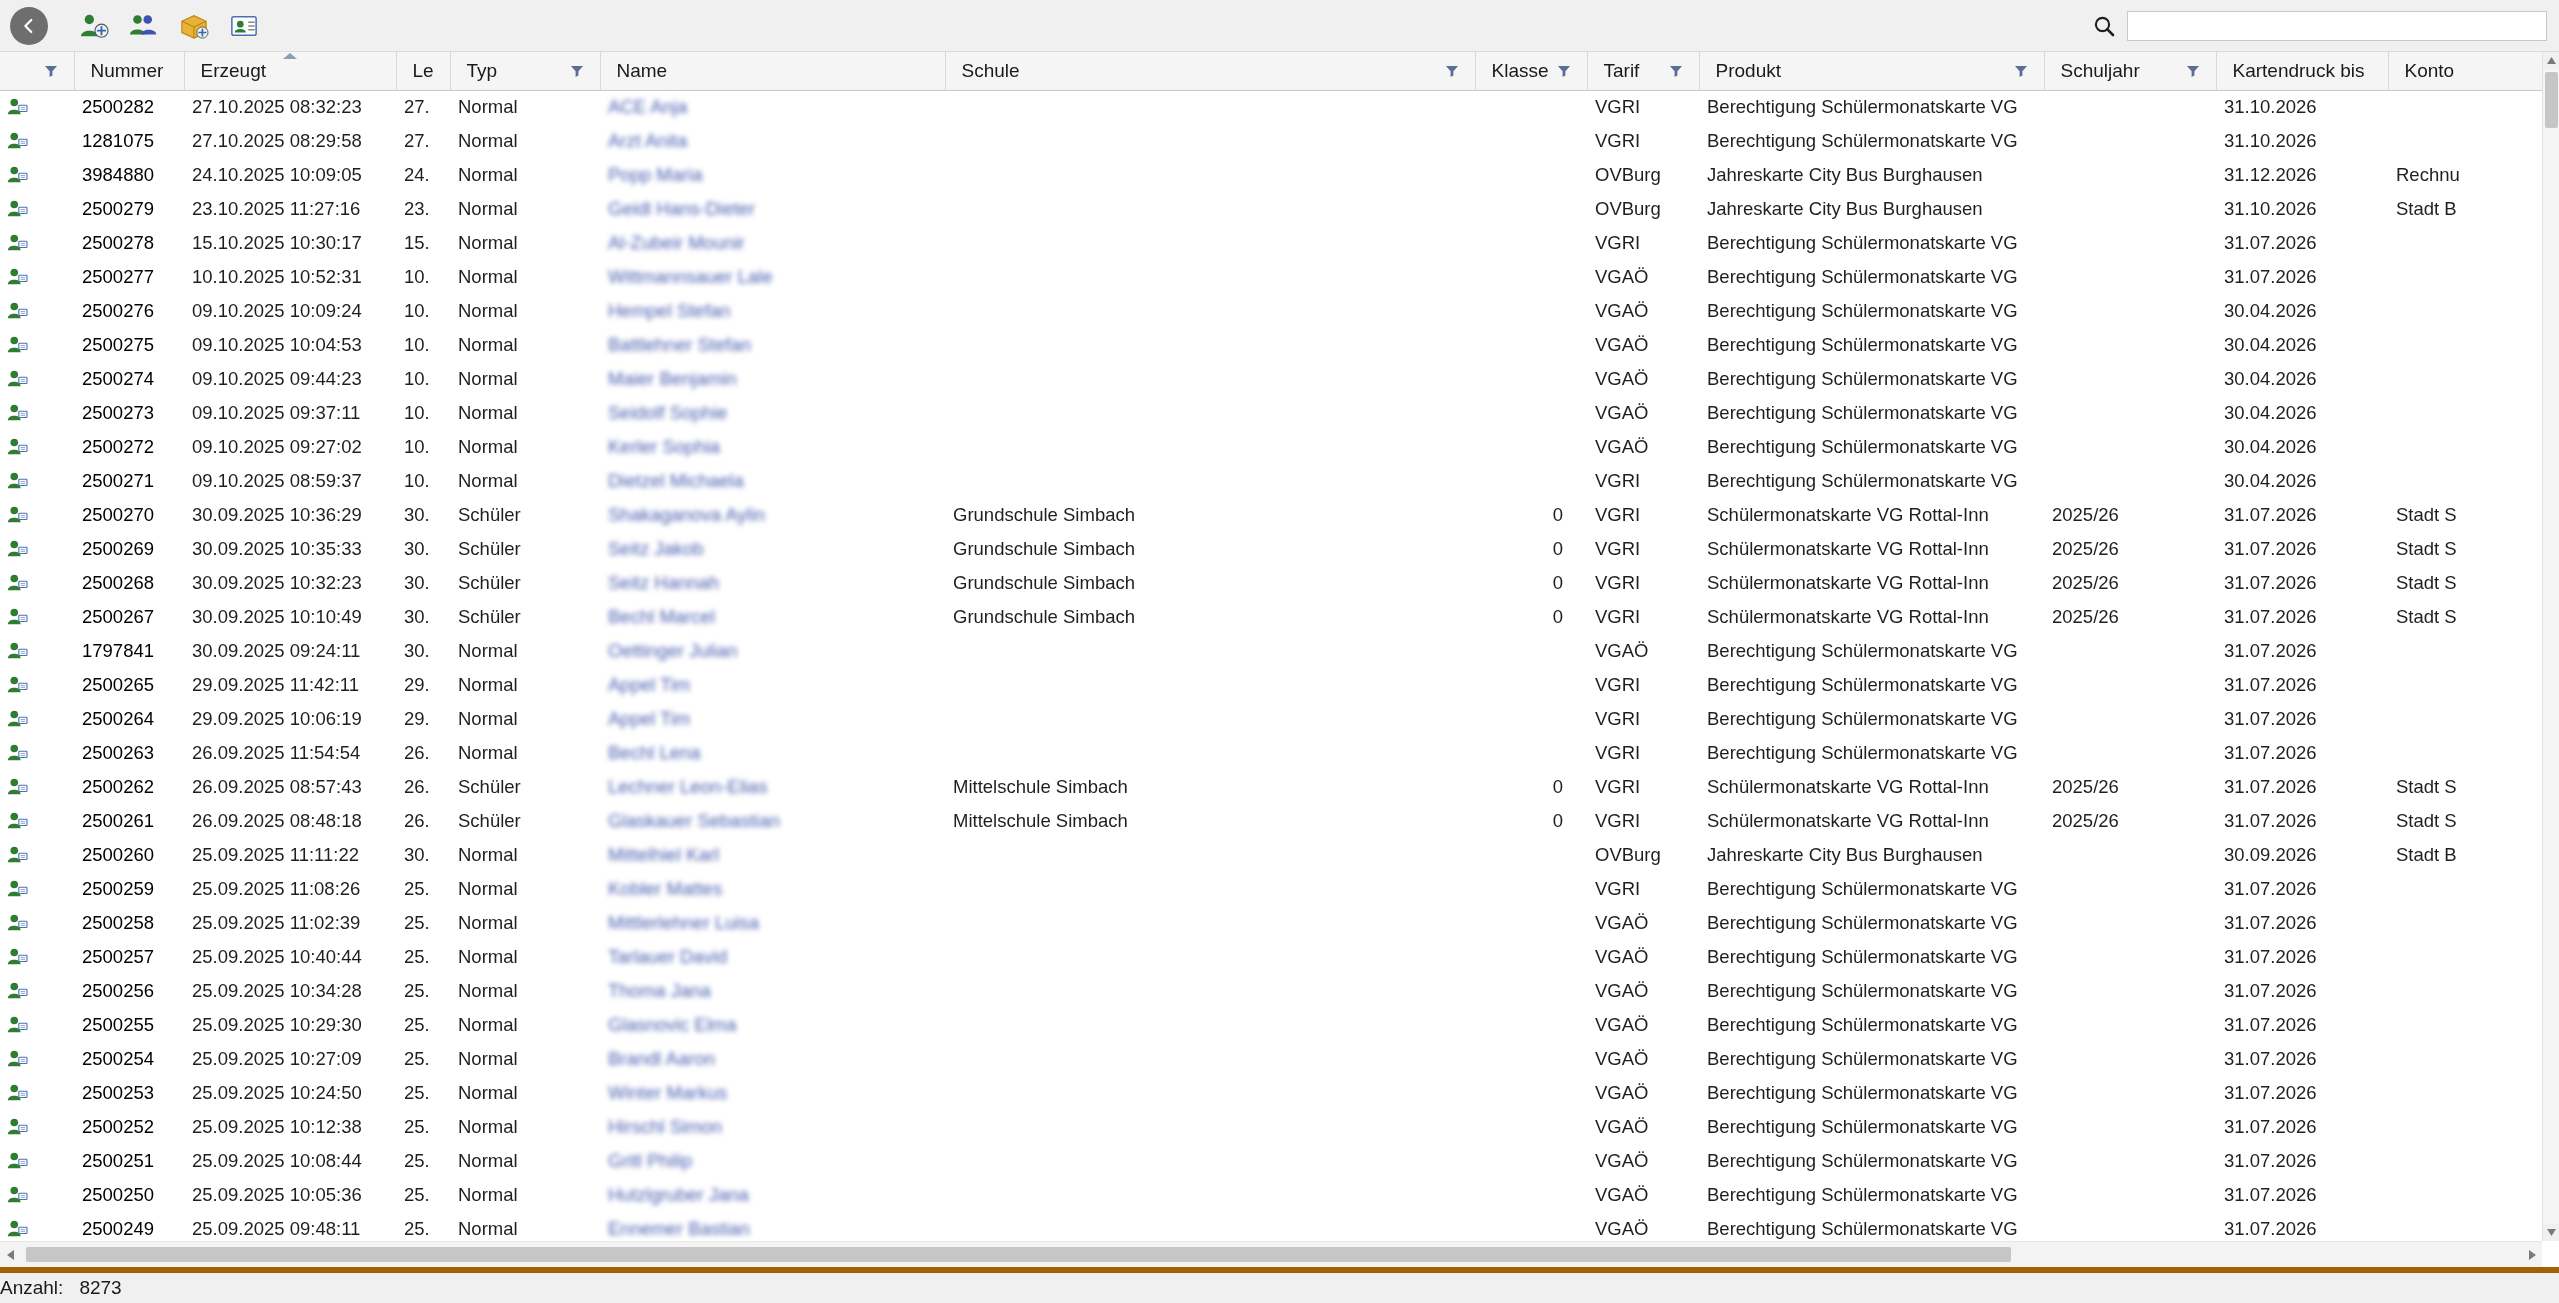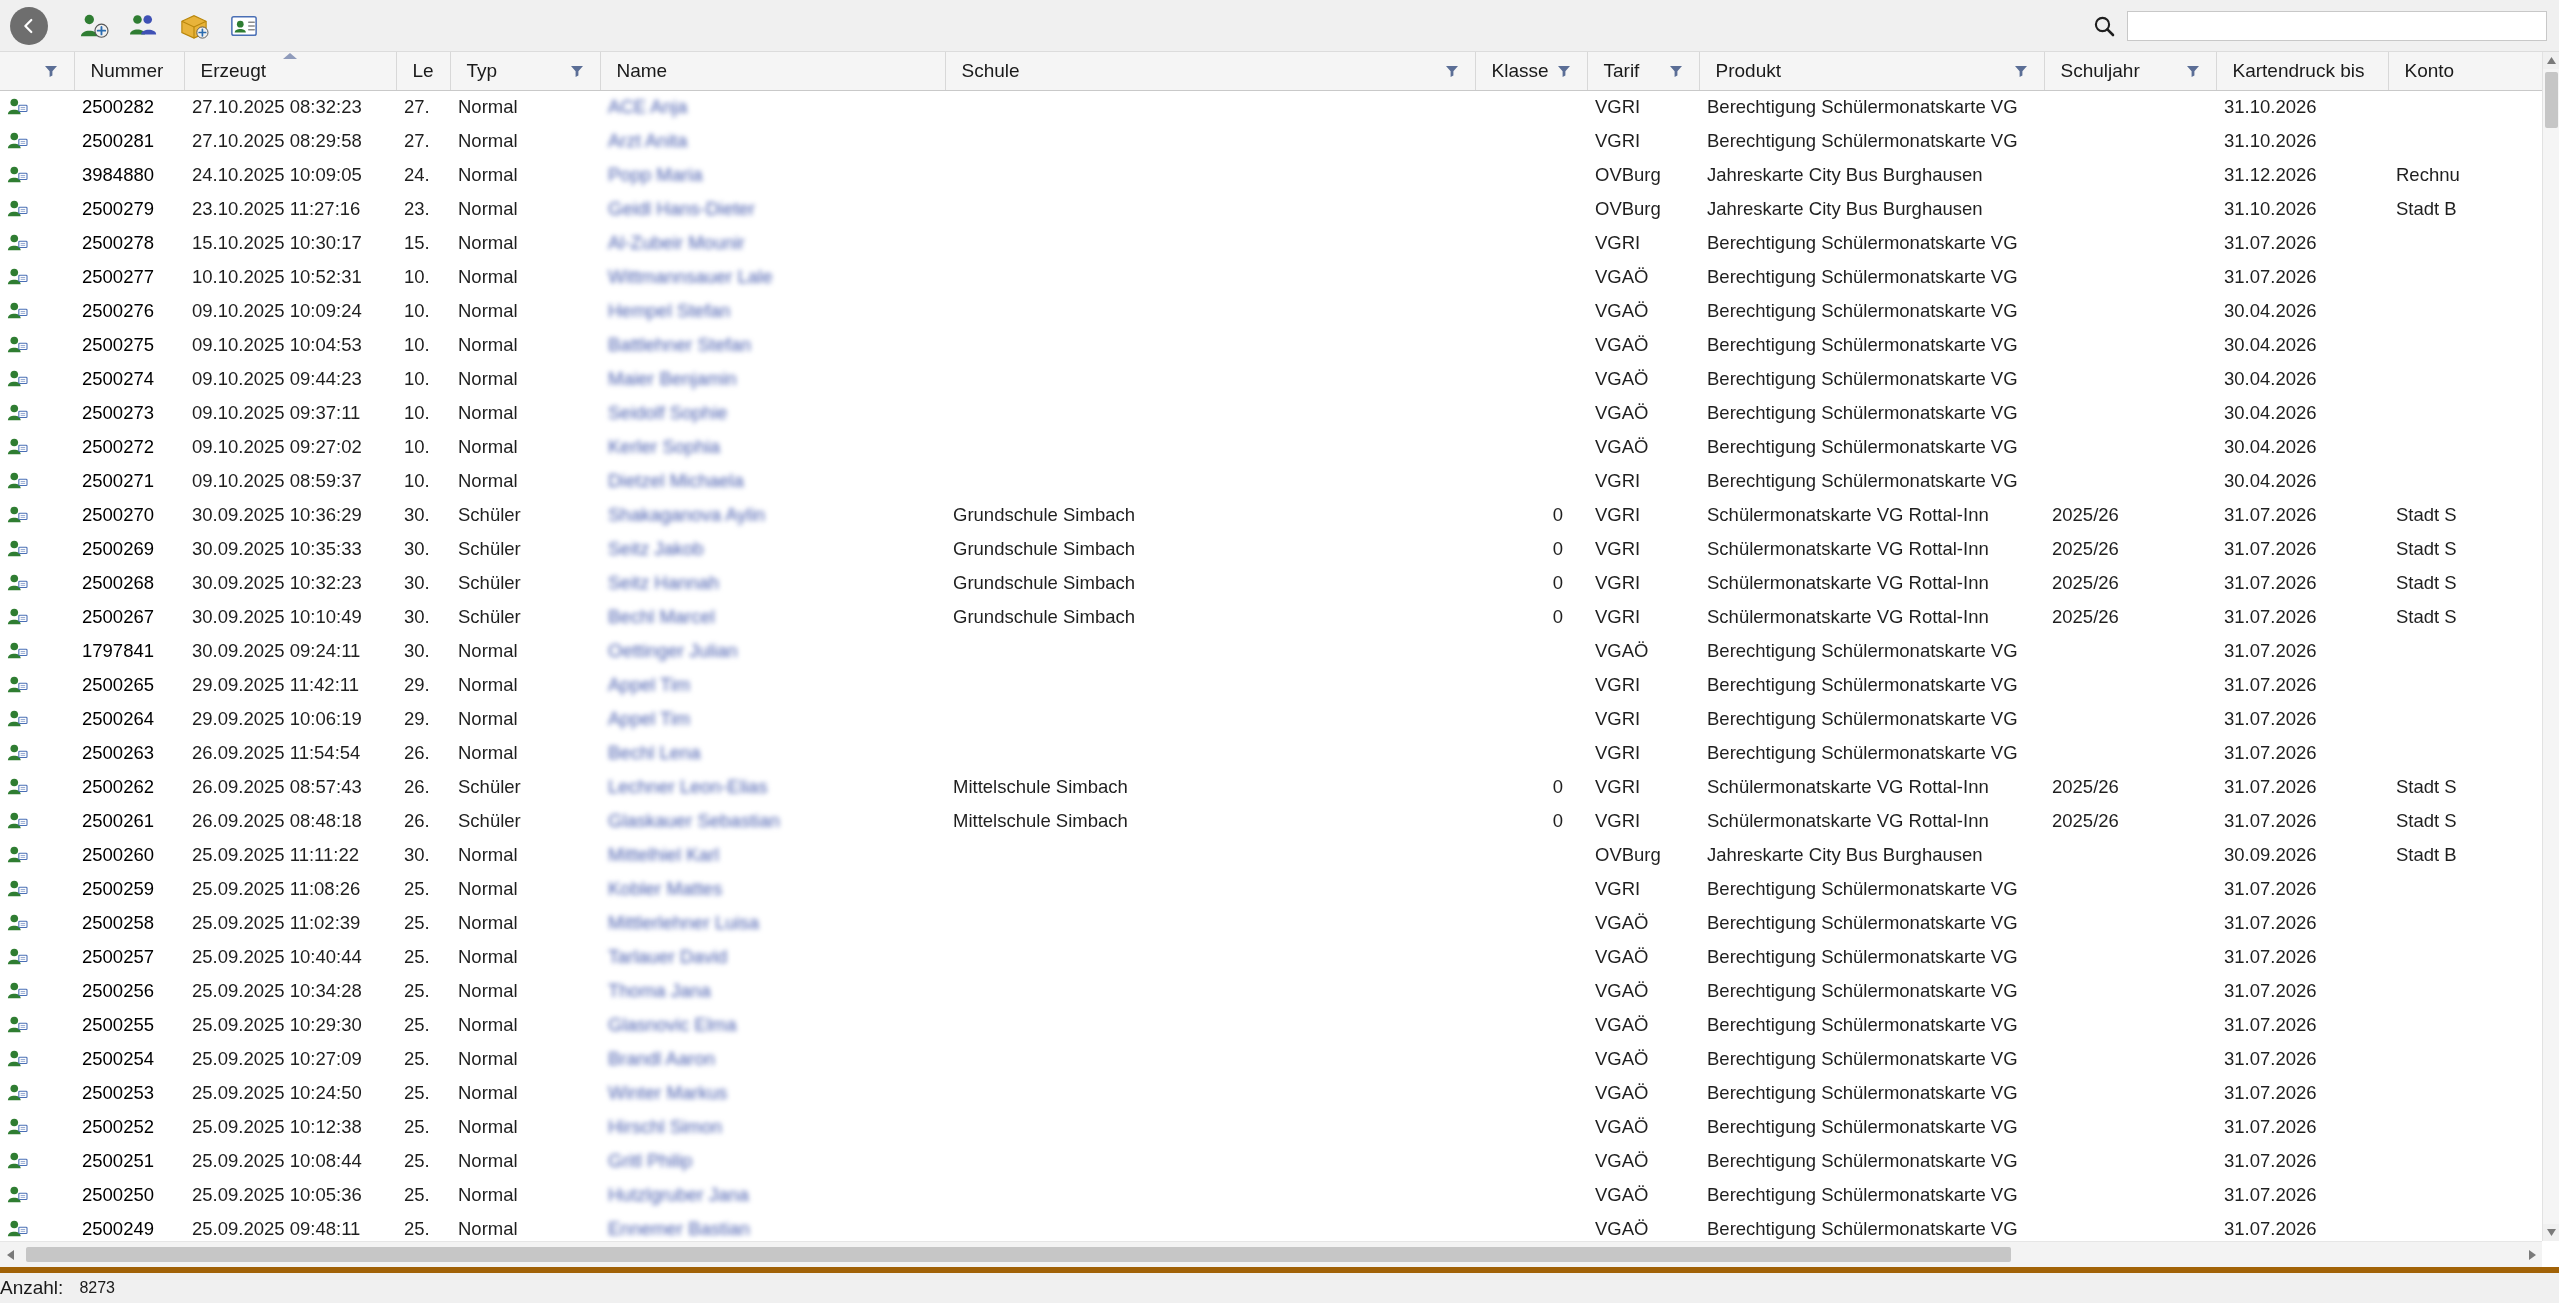--- a/index.html
+++ b/index.html
@@ -177,21 +177,21 @@
     flex: 0 0 36px;
     height: 36px;
     background: #f0f0f0;
     border-top: 6px solid #a16207;
     display: flex; align-items: center; justify-content: flex-start;
     padding-right: 14px;
     font-size: 19px;
     color: #1a1a1a;
     gap: 16px;
   }
-  .status-count { font-size: 16px; }
+  .status-count { font-size: 19px; }
 </style>
 </head>
 <body>
 
 <div id="app">
 
   <div class="toolbar">
     <div class="tb-left">
 
       <div class="back-btn" title="">
@@ -396,21 +396,21 @@
           </tr>
           <tr>
             <td class="c-icon">
               <svg class="row-icon" viewBox="0 0 24 22" aria-hidden="true">
                 <circle cx="9" cy="6" r="4.2" fill="#2f7d32"></circle>
                 <path d="M2 19 C2 12.5 16 12.5 16 19 Z" fill="#2f7d32"></path>
                 <rect x="14" y="9" width="9" height="7" rx="1" fill="#ffffff" stroke="#4a6fb5" stroke-width="1.2"></rect>
                 <path d="M16 11.5 h5 M16 13.6 h5" stroke="#8aa0cc" stroke-width="1"></path>
               </svg>
             </td>
-            <td class="c-num">2500281</td>
+            <td class="c-num">1281075</td>
             <td>27.10.2025 08:29:58</td>
             <td>27.</td>
             <td>Normal</td>
             <td><span class="blur">Arzt Anita</span></td>
             <td></td>
             <td class="c-klasse"></td>
             <td>VGRI</td>
             <td>Berechtigung Schülermonatskarte VG</td>
             <td></td>
             <td>31.10.2026</td>

